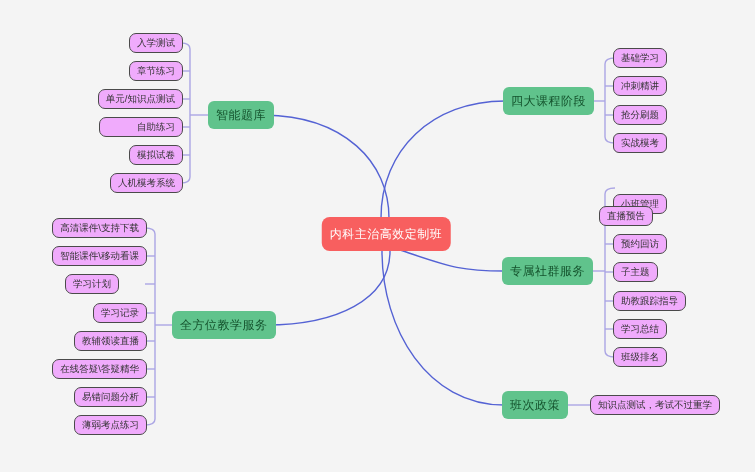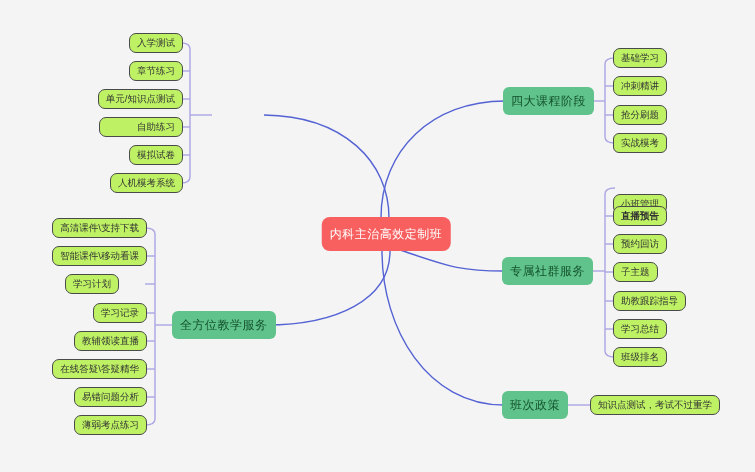--- a/index.html
+++ b/index.html
@@ -27,21 +27,21 @@
     transform:translate(-50%,-50%);
     letter-spacing:0.5px;
   }
   .branch-node{
     background:#60c38c;color:#14532d;
     font-size:12px;line-height:14px;
     padding:7px 8px;border-radius:6px;
     letter-spacing:0.5px;
   }
   .leaf-node{
-    background:#bef264;color:#333333;
+    background:#f0abfc;color:#333333;
     border:1px solid #4a4a4a;
     font-size:9.5px;line-height:12px;
     padding:3px 7px;border-radius:7px;
   }
   .center-link{stroke:#5462d4;stroke-width:1.4;fill:none;}
   .branch-link{stroke:#aba5e4;stroke-width:1.4;fill:none;}
 </style>
 </head>
 <body>
 
@@ -94,20 +94,21 @@
       <path class="branch-link" d="M 586,271 L 605,271"></path>
     </g>
 
     <g>
       <path class="branch-link" d="M 560,405 L 592,405"></path>
     </g>
   </svg>
 
   <div class="node root-node" style="left:386px;top:234px;text-align:center;">内科主治高效定制班</div>
 
+  <div class="node branch-node" style="left:208px;top:115px;">智能题库</div>
   <div class="node branch-node" style="left:172px;top:325px;">全方位教学服务</div>
   <div class="node branch-node" style="left:503px;top:101px;">四大课程阶段</div>
   <div class="node branch-node" style="left:502px;top:271px;">专属社群服务</div>
   <div class="node branch-node" style="left:502px;top:405px;">班次政策</div>
 
   <div class="node leaf-node" style="right:572px;top:43px;">入学测试</div>
   <div class="node leaf-node" style="right:572px;top:71px;">章节练习</div>
   <div class="node leaf-node" style="right:572px;top:99px;">单元/知识点测试</div>
   <div class="node leaf-node" style="right:572px;top:127px;padding-left:37px;">自助练习</div>
   <div class="node leaf-node" style="right:572px;top:155px;">模拟试卷</div>
@@ -121,21 +122,21 @@
   <div class="node leaf-node" style="right:608px;top:369px;">在线答疑\答疑精华</div>
   <div class="node leaf-node" style="right:608px;top:397px;">易错问题分析</div>
   <div class="node leaf-node" style="right:608px;top:425px;">薄弱考点练习</div>
 
   <div class="node leaf-node" style="left:613px;top:58px;">基础学习</div>
   <div class="node leaf-node" style="left:613px;top:86px;">冲刺精讲</div>
   <div class="node leaf-node" style="left:613px;top:115px;">抢分刷题</div>
   <div class="node leaf-node" style="left:613px;top:143px;border-radius:6px;">实战模考</div>
 
   <div class="node leaf-node" style="left:613px;top:204px;font-family:Liberation Serif, serif;">小班管理</div>
-  <div class="node leaf-node" style="left:613px;top:216px;font-weight:bold;">直播预告</div>
+  <div class="node leaf-node" style="left:599px;top:216px;">直播预告</div>
   <div class="node leaf-node" style="left:613px;top:244px;">预约回访</div>
   <div class="node leaf-node" style="left:613px;top:272px;">子主题</div>
   <div class="node leaf-node" style="left:613px;top:301px;">助教跟踪指导</div>
   <div class="node leaf-node" style="left:613px;top:329px;">学习总结</div>
   <div class="node leaf-node" style="left:613px;top:357px;">班级排名</div>
 
   <div class="node leaf-node" style="left:590px;top:405px;">知识点测试，考试不过重学</div>
 
 </div>
 

